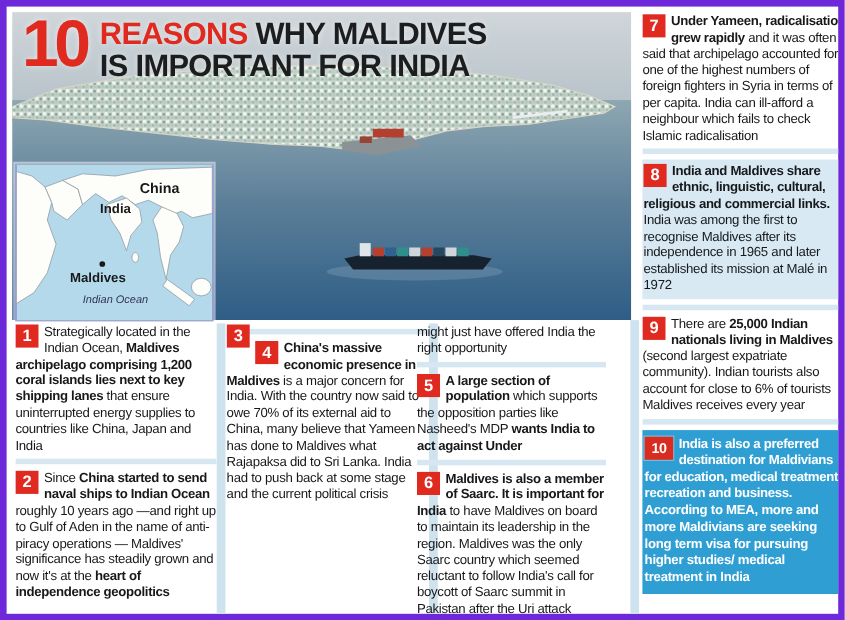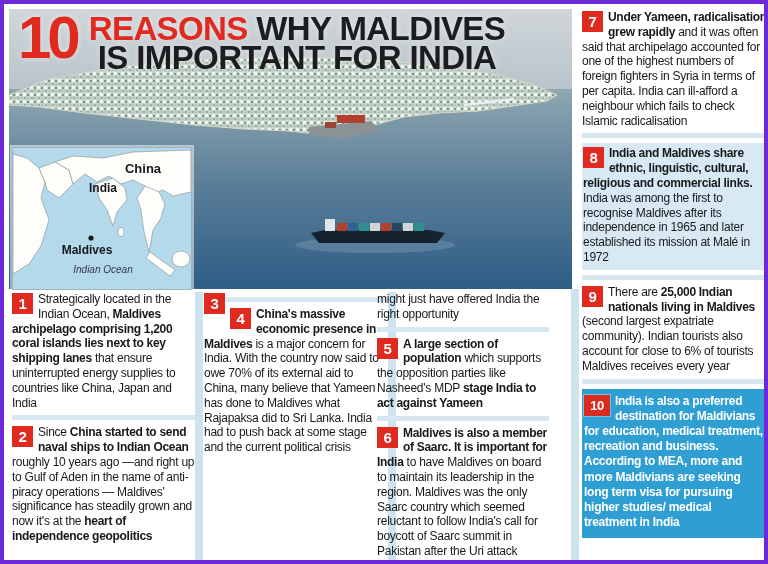--- a/index.html
+++ b/index.html
@@ -1,25 +1,25 @@
 <!DOCTYPE html>
 <html><head>
 <meta charset="utf-8">
 <style>
   html,body{margin:0;padding:0;background:#e9e9e9;font-family:"Liberation Sans","DejaVu Sans",sans-serif;}
-  .page{position:relative;width:768px;height:564px;background:#ffffff;overflow:hidden;border:4px solid #6d28d9;box-sizing:border-box;}
+  .page{position:relative;width:768px;height:564px;background:#ffffff;overflow:hidden;border:6px solid #6d28d9;box-sizing:border-box;}
 
   
   .photo{position:absolute;left:5px;top:5px;width:563px;height:280px;overflow:hidden;}
   .photo svg{display:block;}
 
   
   .header-overlay{position:absolute;left:14px;top:6px;display:flex;align-items:flex-start;pointer-events:none;}
   .big-number{font-size:60px;font-weight:bold;color:#e02a1f;line-height:56px;letter-spacing:-4px;margin-right:12px;text-shadow:0 0 6px rgba(255,255,255,.55);}
-  .title{font-weight:bold;font-size:33px;line-height:28.5px;letter-spacing:-0.6px;color:#1c1d1f;padding-top:5px;text-shadow:0 0 6px rgba(255,255,255,.55);text-align:center;}
+  .title{font-weight:bold;font-size:28px;line-height:28.5px;letter-spacing:-0.6px;color:#1c1d1f;padding-top:5px;text-shadow:0 0 6px rgba(255,255,255,.55);}
   .title .red{color:#e02a1f;}
 
   
   .map-inset{position:absolute;left:8px;top:143px;width:178px;height:141px;border:1px solid #9fb4bf;background:#8b5cf6;box-shadow:0 0 0 2px rgba(255,255,255,.5);}
   .map-inset svg{display:block;}
   .map-label{font-family:"Liberation Sans","DejaVu Sans",sans-serif;}
 
   
   .col{position:absolute;top:288px;height:272px;overflow:hidden;}
   .col1{left:8px;width:183px;}
@@ -142,21 +142,21 @@
     <div class="sep"></div>
     <div>
       <p class="ptext"><span class="badge">4</span><span><b>China's massive economic presence in Maldives</b><span> is a major concern for India. With the country now said to owe 70% of its external aid to China, many believe that Yameen has done to Maldives what Rajapaksa did to Sri Lanka. India had to push back at some stage and the current political crisis</span></span></p>
     </div>
   </div>
 
   <div class="col col3">
     <p class="ptext">might just have offered India the right opportunity</p>
     <div class="sep"></div>
     <div>
-      <p class="ptext"><span class="badge">5</span><span><b>A large section of population</b><span> which supports the opposition parties like Nasheed's MDP </span><b>stage India to act against Yameen</b></span></p>
+      <p class="ptext"><span class="badge">5</span><span><b>A large section of population</b><span> which supports the opposition parties like Nasheed's MDP </span><b>wants India to act against Under</b></span></p>
     </div>
     <div class="sep"></div>
     <div>
       <p class="ptext"><span class="badge">6</span><span><b>Maldives is also a member of Saarc. It is important for India</b><span> to have Maldives on board to maintain its leadership in the region. Maldives was the only Saarc country which seemed reluctant to follow India's call for boycott of Saarc summit in Pakistan after the Uri attack</span></span></p>
     </div>
   </div>
 
   <div class="col4">
     <div>
       <p class="ptext"><span class="badge">7</span><span><b>Under Yameen, radicalisation grew rapidly</b><span> and it was often said that archipelago accounted for one of the highest numbers of foreign fighters in Syria in terms of per capita. India can ill-afford a neighbour which fails to check Islamic radicalisation</span></span></p>

